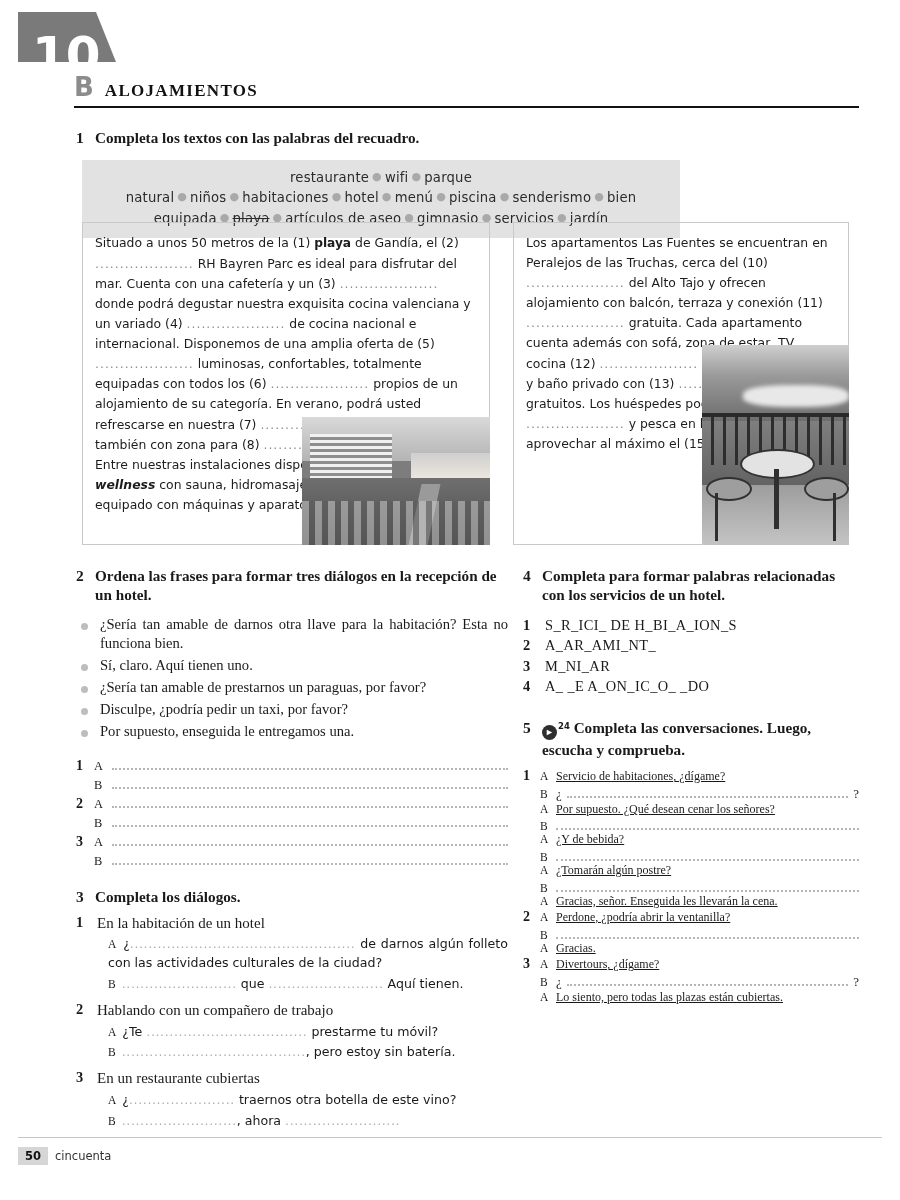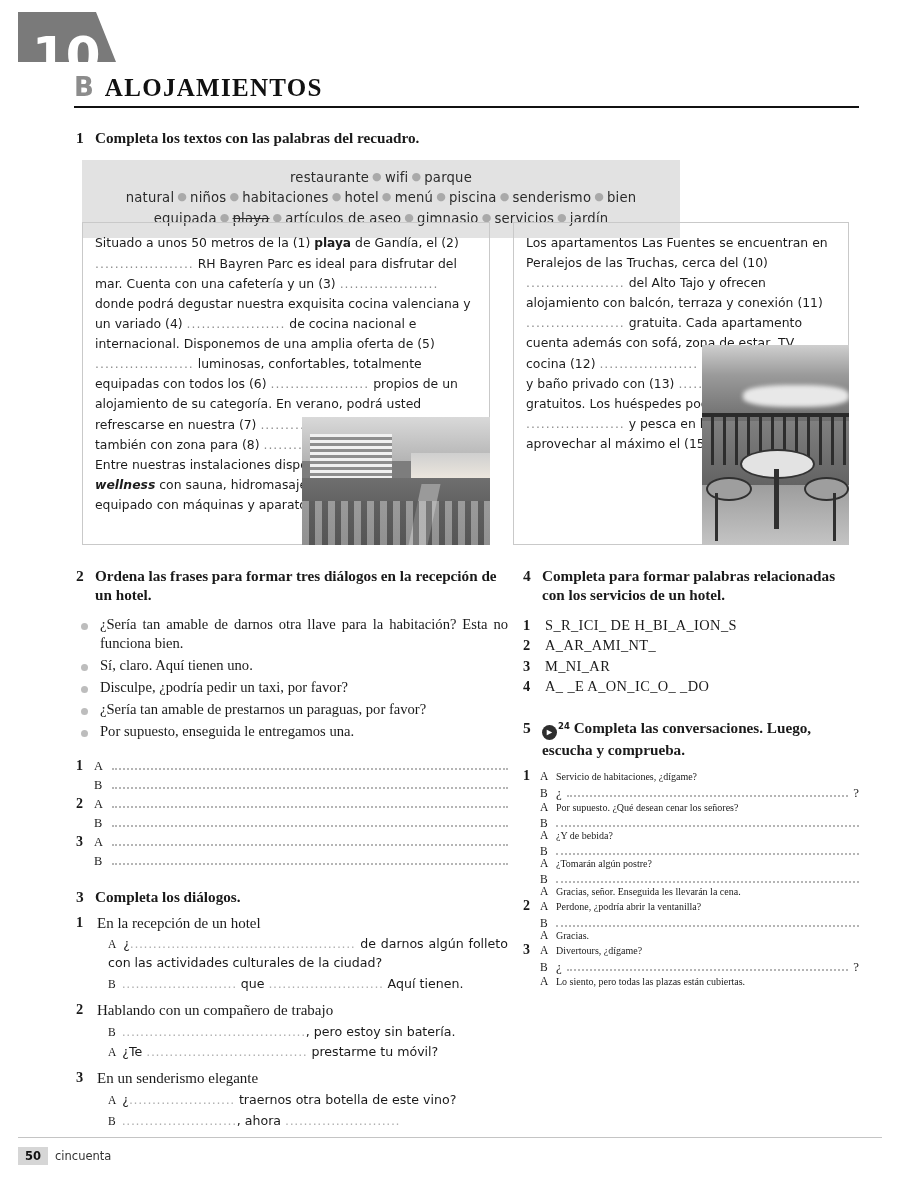--- a/index.html
+++ b/index.html
@@ -20,21 +20,21 @@
     font-family:"DejaVu Sans",sans-serif;font-weight:bold;font-size:50px;
     letter-spacing:-1px;
   }
   
   .sec-header{position:absolute;left:74px;top:72px;width:785px;}
   .sec-header .row{display:flex;align-items:baseline;gap:11px;}
   .sec-letter{
     font-family:"DejaVu Sans",sans-serif;font-weight:bold;font-size:26px;color:#8c8c8c;
   }
   .sec-title{
-    font-family:"Liberation Serif",serif;font-weight:bold;font-size:25px;
+    font-family:"Liberation Serif",serif;font-weight:bold;font-size:17px;
     letter-spacing:1.3px;color:#111;
   }
   .sec-rule{border-bottom:2.4px solid #111;margin-top:4px;}
 
   
   .ex-head{display:flex;gap:8px;align-items:flex-start;}
   .ex-num{
     font-family:"Liberation Serif",serif;font-weight:bold;font-size:15.5px;
     line-height:1.3;min-width:11px;
   }
@@ -154,21 +154,21 @@
     display:inline-flex;align-items:center;justify-content:center;
     width:15px;height:15px;border-radius:50%;background:#2e2e2e;color:#fff;
     font-size:9px;line-height:1;vertical-align:-2px;
   }
   .audio-num{font-family:"DejaVu Sans",sans-serif;font-size:8.5px;font-weight:bold;
     vertical-align:4px;padding-left:1px;}
   .conv{margin-top:9px;}
   .convrow{display:flex;gap:5px;align-items:baseline;}
   .convrow .n{font-family:"Liberation Serif",serif;font-weight:bold;font-size:14px;width:12px;text-align:left;}
   .convrow .sp{font-family:"Liberation Serif",serif;font-size:11.5px;width:11px;}
-  .convrow .txt{flex:1;font-family:"Liberation Serif",serif;font-size:10px;line-height:1.3;text-align:justify;}
+  .convrow .txt{flex:1;font-family:"Liberation Serif",serif;font-size:12px;line-height:1.3;text-align:justify;text-decoration:underline;}
   .convrow .dotline{flex:1;border-bottom:2px dotted #b5b5b5;height:11px;}
   .convrow .q{font-family:"Liberation Serif",serif;font-size:13px;}
 
   
   .footrule{position:absolute;left:18px;top:1137px;width:864px;border-top:1px solid #c4c4c4;}
   .foot{position:absolute;left:18px;top:1147px;display:flex;align-items:center;gap:7px;}
   .foot .pnum{
     background:#d6d6d6;padding:2px 7px;font-family:"DejaVu Sans",sans-serif;
     font-weight:bold;font-size:11.5px;color:#111;
   }
@@ -228,22 +228,22 @@
 <div class="col-left">
 
   <div class="ex-head">
     <div class="ex-num">2</div>
     <div class="ex-title">Ordena las frases para formar tres diálogos en la recepción de un hotel.</div>
   </div>
 
   <ul class="blist" id="ex2-list">
       <li>¿Sería tan amable de darnos otra llave para la habitación? Esta no funciona bien.</li>
       <li>Sí, claro. Aquí tienen uno.</li>
+      <li>¿Sería tan amable de prestarnos un paraguas, por favor?</li>
       <li>Disculpe, ¿podría pedir un taxi, por favor?</li>
-      <li>¿Sería tan amable de prestarnos un paraguas, por favor?</li>
       <li>Por supuesto, enseguida le entregamos una.</li>
     </ul>
 
   <div class="ablines" id="ex2-answers">
       <div class="abrow">
         <div class="n">1</div>
         <div class="ab">A</div>
         <div class="dots"></div>
       </div>
       <div class="abrow">
@@ -275,37 +275,37 @@
 
   <div class="ex3">
     <div class="ex-head">
       <div class="ex-num">3</div>
       <div class="ex-title">Completa los diálogos.</div>
     </div>
     <div id="ex3-items">
         <div class="item">
           <div class="inum">1</div>
           <div class="ibody">
-            <div class="ctx">En la recepción de un hotel</div>
+            <div class="ctx">En la habitación de un hotel</div>
             <div class="line"><span class="spk">A</span> ¿<span class="dotfill">.................................................</span> de darnos algún folleto con las actividades culturales de la ciudad?</div>
             <div class="line"><span class="spk">B</span> <span class="dotfill">.........................</span> que <span class="dotfill">.........................</span> Aquí tienen.</div>
           </div>
         </div>
         <div class="item">
           <div class="inum">2</div>
           <div class="ibody">
             <div class="ctx">Hablando con un compañero de trabajo</div>
+            <div class="line"><span class="spk">A</span> ¿Te <span class="dotfill">...................................</span> prestarme tu móvil?</div>
             <div class="line"><span class="spk">B</span> <span class="dotfill">........................................</span>, pero estoy sin batería.</div>
-            <div class="line"><span class="spk">A</span> ¿Te <span class="dotfill">...................................</span> prestarme tu móvil?</div>
           </div>
         </div>
         <div class="item">
           <div class="inum">3</div>
           <div class="ibody">
-            <div class="ctx">En un senderismo elegante</div>
+            <div class="ctx">En un restaurante cubiertas</div>
             <div class="line"><span class="spk">A</span> ¿<span class="dotfill">.......................</span> traernos otra botella de este vino?</div>
             <div class="line"><span class="spk">B</span> <span class="dotfill">.........................</span>, ahora <span class="dotfill">.........................</span></div>
           </div>
         </div>
       </div>
   </div>
 
 </div>
 
 <div class="col-right">

